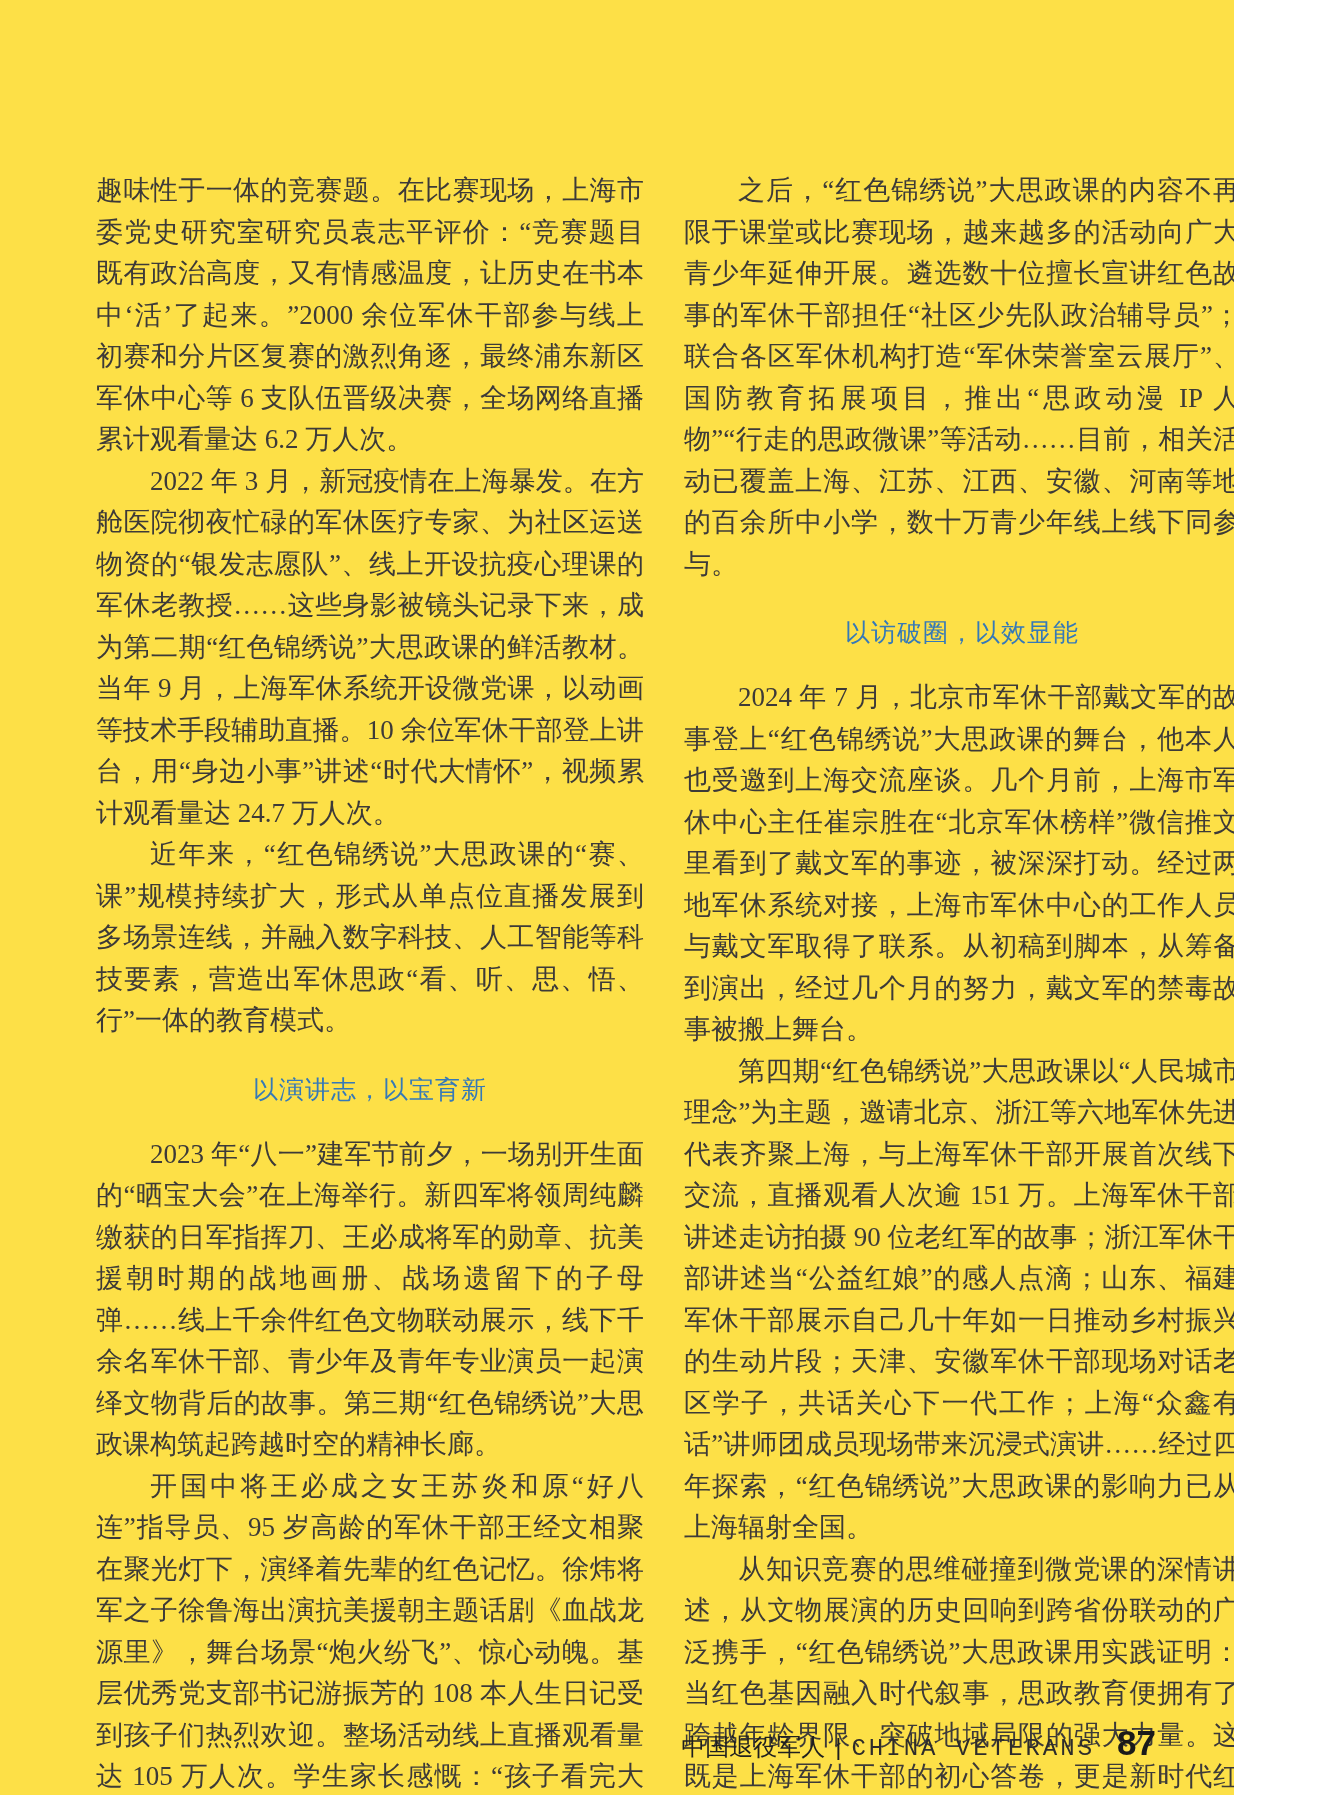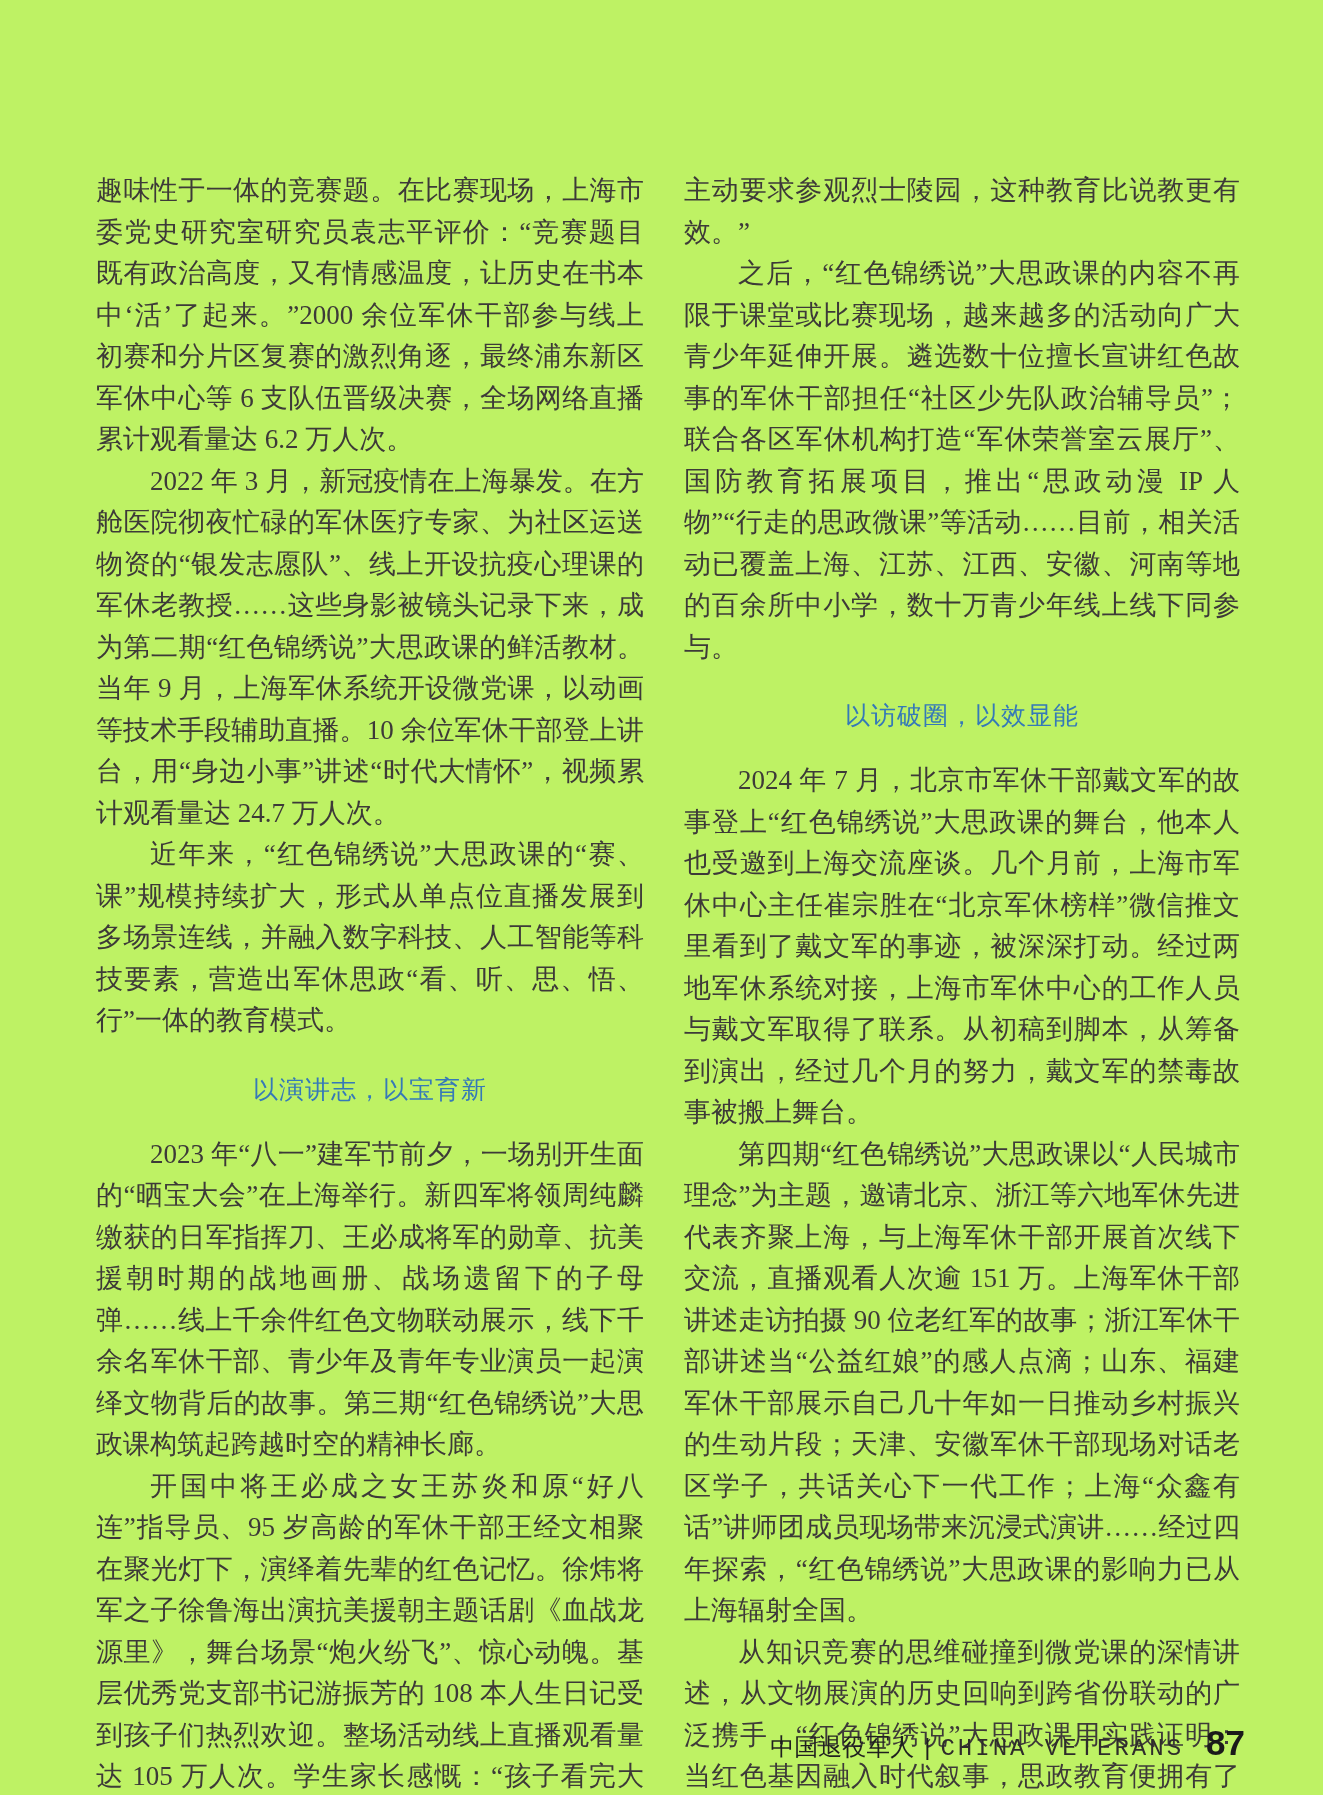--- a/index.html
+++ b/index.html
@@ -1,22 +1,23 @@
 <!DOCTYPE html>
 <html><head>
 <meta charset="utf-8">
 <style>
   html, body { margin: 0; padding: 0; background: #ffffff; }
   .page {
     position: relative;
-    width: 1323px;
+    width: 1218px;
     height: 1795px;
-    background: #bef264;
+    background: #fde047;
     overflow: hidden;
     font-family: "Liberation Serif", "DejaVu Serif", serif;
+    padding-left: 16px;
   }
   .col {
     position: absolute;
     top: 170px;
     width: 548px;
     color: #3d3a38;
     font-size: 27px;
     line-height: 41.5px;
     text-align: justify;
   }
@@ -80,21 +81,20 @@
   <div class="col col-left">
     <p class="no-indent">趣味性于一体的竞赛题。在比赛现场，上海市委党史研究室研究员袁志平评价：“竞赛题目既有政治高度，又有情感温度，让历史在书本中‘活’了起来。”2000 余位军休干部参与线上初赛和分片区复赛的激烈角逐，最终浦东新区军休中心等 6 支队伍晋级决赛，全场网络直播累计观看量达 6.2 万人次。</p>
     <p>2022 年 3 月，新冠疫情在上海暴发。在方舱医院彻夜忙碌的军休医疗专家、为社区运送物资的“银发志愿队”、线上开设抗疫心理课的军休老教授……这些身影被镜头记录下来，成为第二期“红色锦绣说”大思政课的鲜活教材。当年 9 月，上海军休系统开设微党课，以动画等技术手段辅助直播。10 余位军休干部登上讲台，用“身边小事”讲述“时代大情怀”，视频累计观看量达 24.7 万人次。</p>
     <p>近年来，“红色锦绣说”大思政课的“赛、课”规模持续扩大，形式从单点位直播发展到多场景连线，并融入数字科技、人工智能等科技要素，营造出军休思政“看、听、思、悟、行”一体的教育模式。</p>
     <h3 class="section-heading">以演讲志，以宝育新</h3>
     <p>2023 年“八一”建军节前夕，一场别开生面的“晒宝大会”在上海举行。新四军将领周纯麟缴获的日军指挥刀、王必成将军的勋章、抗美援朝时期的战地画册、战场遗留下的子母弹……线上千余件红色文物联动展示，线下千余名军休干部、青少年及青年专业演员一起演绎文物背后的故事。第三期“红色锦绣说”大思政课构筑起跨越时空的精神长廊。</p>
     <p>开国中将王必成之女王苏炎和原“好八连”指导员、95 岁高龄的军休干部王经文相聚在聚光灯下，演绎着先辈的红色记忆。徐炜将军之子徐鲁海出演抗美援朝主题话剧《血战龙源里》，舞台场景“炮火纷飞”、惊心动魄。基层优秀党支部书记游振芳的 108 本人生日记受到孩子们热烈欢迎。整场活动线上直播观看量达 105 万人次。学生家长感慨：“孩子看完大思政课里的《血战龙源里》话剧后，</p>
   </div>
 
   <div class="col col-right">
-    <p class="no-indent">主动要求参观烈士陵园，这种教育比说教更有效。”</p>
     <p>之后，“红色锦绣说”大思政课的内容不再限于课堂或比赛现场，越来越多的活动向广大青少年延伸开展。遴选数十位擅长宣讲红色故事的军休干部担任“社区少先队政治辅导员”；联合各区军休机构打造“军休荣誉室云展厅”、国防教育拓展项目，推出“思政动漫 IP 人物”“行走的思政微课”等活动……目前，相关活动已覆盖上海、江苏、江西、安徽、河南等地的百余所中小学，数十万青少年线上线下同参与。</p>
     <h3 class="section-heading">以访破圈，以效显能</h3>
     <p>2024 年 7 月，北京市军休干部戴文军的故事登上“红色锦绣说”大思政课的舞台，他本人也受邀到上海交流座谈。几个月前，上海市军休中心主任崔宗胜在“北京军休榜样”微信推文里看到了戴文军的事迹，被深深打动。经过两地军休系统对接，上海市军休中心的工作人员与戴文军取得了联系。从初稿到脚本，从筹备到演出，经过几个月的努力，戴文军的禁毒故事被搬上舞台。</p>
     <p>第四期“红色锦绣说”大思政课以“人民城市理念”为主题，邀请北京、浙江等六地军休先进代表齐聚上海，与上海军休干部开展首次线下交流，直播观看人次逾 151 万。上海军休干部讲述走访拍摄 90 位老红军的故事；浙江军休干部讲述当“公益红娘”的感人点滴；山东、福建军休干部展示自己几十年如一日推动乡村振兴的生动片段；天津、安徽军休干部现场对话老区学子，共话关心下一代工作；上海“众鑫有话”讲师团成员现场带来沉浸式演讲……经过四年探索，“红色锦绣说”大思政课的影响力已从上海辐射全国。</p>
     <p><span>从知识竞赛的思维碰撞到微党课的深情讲述，从文物展演的历史回响到跨省份联动的广泛携手，“红色锦绣说”大思政课用实践证明：当红色基因融入时代叙事，思政教育便拥有了跨越年龄界限、突破地域局限的强大力量。这既是上海军休干部的初心答卷，更是新时代红色根脉的生动注脚。</span></p>
   </div>
 
   <div class="footer">
     <span class="mag-cn">中国退役军人</span>
     <span class="sep">|</span>

